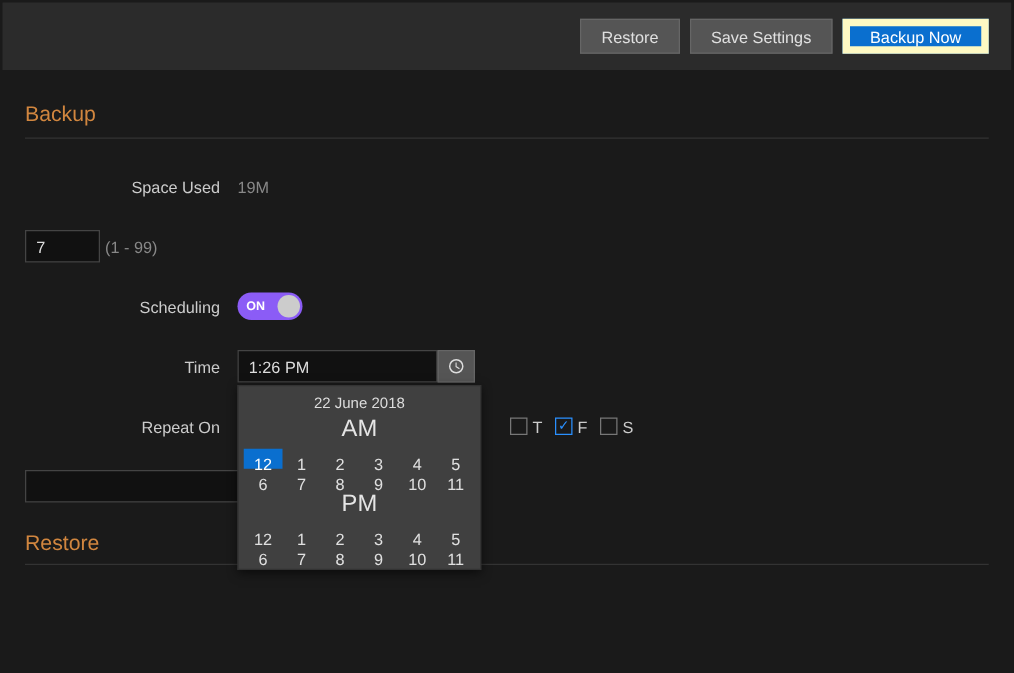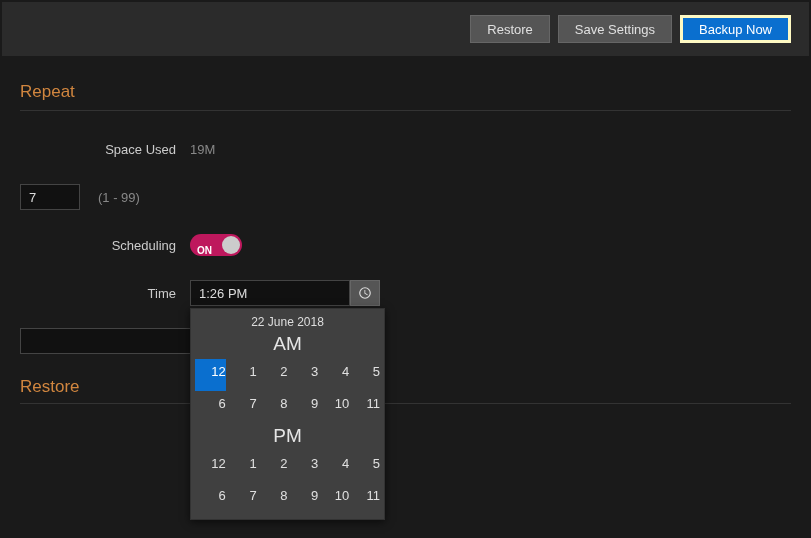--- a/index.html
+++ b/index.html
@@ -30,21 +30,21 @@
     border: 1px solid #666;
     color: #e0e0e0;
     font-size: 13px;
     cursor: pointer;
     display: inline-flex;
     align-items: center;
     justify-content: center;
   }
   .btn-primary {
     background: #0a6fcf;
-    border: 3px solid #fef9c3;
+    border: 6px solid #fef9c3;
     color: #fff;
   }
   .content {
     padding: 24px 20px 10px 20px;
   }
   .section-title {
     color: #d1863f;
     font-size: 17px;
     font-weight: normal;
     margin-bottom: 8px;
@@ -77,29 +77,29 @@
   .text-input {
     background: #111;
     border: 1px solid #444;
     color: #ddd;
     height: 26px;
     padding: 0 8px;
     font-size: 13px;
   }
   .small-input { width: 60px; }
   .time-input { width: 160px; }
-  .hint { color: #888; margin-left: 18px; }
+  .hint { color: #888; margin-left: 4px; }
   .toggle {
     width: 52px;
     height: 22px;
-    background: #be185d;
+    background: #8b5cf6;
     border-radius: 11px;
     position: relative;
     display: inline-flex;
-    align-items: flex-end;
+    align-items: center;
     cursor: pointer;
   }
   .toggle .txt {
     color: #fff;
     font-size: 10px;
     font-weight: bold;
     margin-left: 7px;
   }
   .toggle .knob {
     width: 18px;
@@ -215,23 +215,23 @@
     padding: 2px 0 4px 0;
     color: #e5e5e5;
   }
   .picker-grid {
     display: grid;
     grid-template-columns: repeat(6, 1fr);
     gap: 0;
     padding: 0 4px;
   }
   .picker-cell {
-    text-align: right;
-    font-size: 13px;
-    height: 32px;
+    text-align: center;
+    font-size: 13px;
+    height: 16px;
     line-height: 26px;
     cursor: pointer;
     color: #e0e0e0;
   }
   .picker-cell.selected {
     background: #0a6fcf;
     color: #fff;
   }
 
   .restore-title {
@@ -245,21 +245,21 @@
 </head>
 <body>
 
 <div class="topbar">
   <button class="btn">Restore</button>
   <button class="btn">Save Settings</button>
   <button class="btn btn-primary">Backup Now</button>
 </div>
 
 <div class="content">
-  <div class="section-title">Repeat</div>
+  <div class="section-title">Backup</div>
   <hr class="divider">
 
   <div class="row">
     <div class="label">Space Used</div>
     <div class="value">19M</div>
   </div>
 
   <div class="row">
     <input class="text-input small-input" value="7" style="">
     <span class="hint">(1 - 99)</span>
@@ -312,20 +312,38 @@
           <div class="picker-cell">7</div>
           <div class="picker-cell">8</div>
           <div class="picker-cell">9</div>
           <div class="picker-cell">10</div>
           <div class="picker-cell">11</div>
         </div>
       </div>
     </div>
   </div>
 
+  <div class="row">
+    <div class="label">Repeat On</div>
+    <div style="width:218px"></div>
+    <div class="days">
+      <span class="day-check">
+        <span class="cbox"></span>
+        <span>T</span>
+      </span>
+      <span class="day-check">
+        <span class="cbox checked"></span>
+        <span>F</span>
+      </span>
+      <span class="day-check">
+        <span class="cbox"></span>
+        <span>S</span>
+      </span>
+    </div>
+  </div>
 
   <div class="row">
     <input type="password" class="text-input pw-input" style="">
   </div>
 
 
   <div class="restore-title">Restore</div>
   <hr class="divider">
 </div>
 

